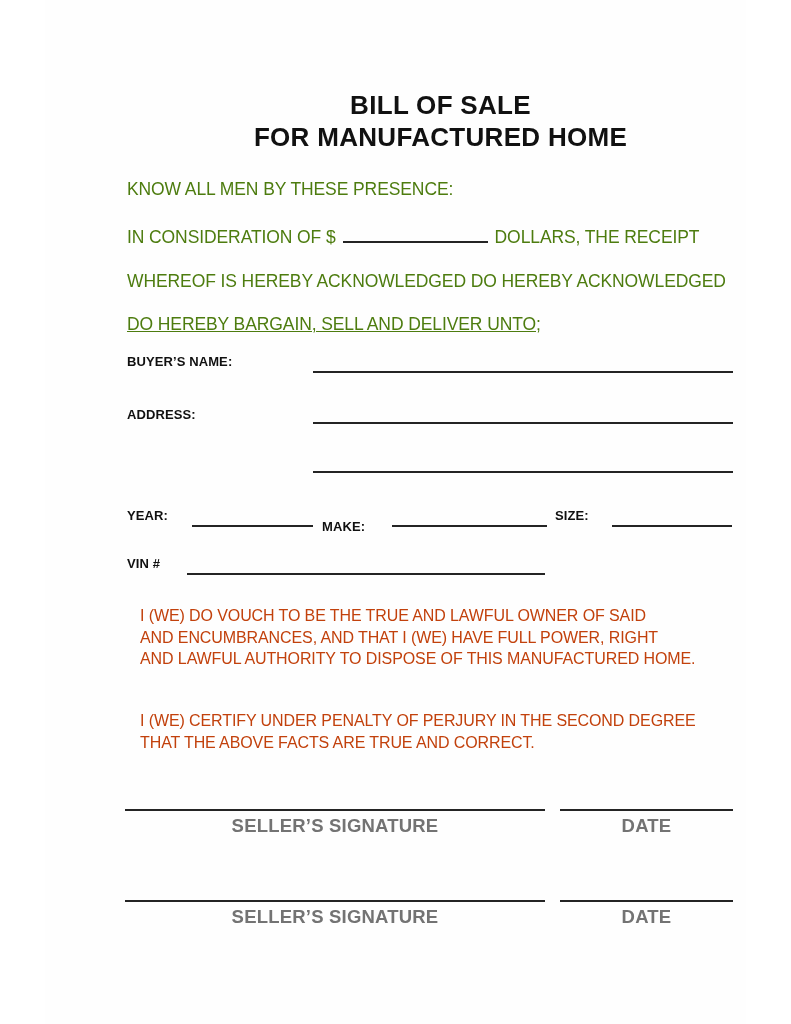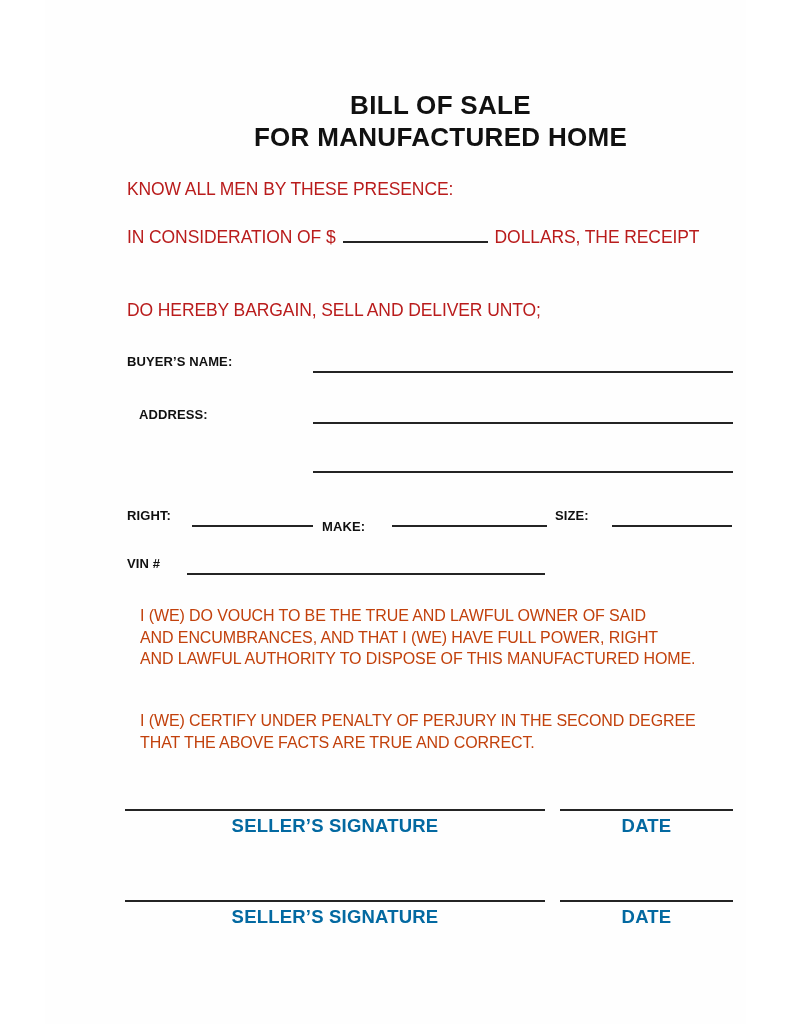--- a/index.html
+++ b/index.html
@@ -28,21 +28,21 @@
     letter-spacing: 0.3px;
     color: #111111;
     white-space: nowrap;
   }
 
   .body-line {
     left: 82px;
     font-size: 17.5px;
     letter-spacing: -0.1px;
     white-space: nowrap;
-    color: #b91c1c;
+    color: #4d7c0f;
   }
 
   .label {
     font-weight: bold;
     font-size: 13px;
     letter-spacing: 0.1px;
     color: #101010;
     white-space: nowrap;
   }
 
@@ -68,49 +68,50 @@
     letter-spacing: -0.1px;
     color: #c2410c;
   }
   .para div { white-space: nowrap; }
 
   .sig-label {
     text-align: center;
     font-weight: bold;
     font-size: 18.5px;
     letter-spacing: 0.2px;
-    color: #0369a1;
+    color: #737373;
     white-space: nowrap;
   }
 </style>
 </head>
 <body>
 
 <div class="page">
 
   <div class="abs title-line" style="top:90px;">BILL OF SALE</div>
   <div class="abs title-line" style="top:122px;">FOR MANUFACTURED HOME</div>
 
   <div class="abs body-line" style="top:179px;">KNOW ALL MEN BY THESE PRESENCE:</div>
 
   <div class="abs body-line" style="top:226px;">
     <span>IN CONSIDERATION OF $</span><span class="inline-blank" style="width:145px;"></span><span>DOLLARS, THE RECEIPT</span>
   </div>
 
+  <div class="abs body-line" style="top:271px;">WHEREOF IS HEREBY ACKNOWLEDGED DO HEREBY ACKNOWLEDGED</div>
 
-  <div class="abs body-line" style="top:300px;">DO HEREBY BARGAIN, SELL AND DELIVER UNTO;</div>
+  <div class="abs body-line" style="top:314px;text-decoration:underline;">DO HEREBY BARGAIN, SELL AND DELIVER UNTO;</div>
 
   <div class="abs label" style="left:82px; top:354px;">BUYER’S NAME:</div>
   <div class="abs rule" style="left:268px; top:371px; width:420px;"></div>
 
-  <div class="abs label" style="left:94px; top:407px;">ADDRESS:</div>
+  <div class="abs label" style="left:82px; top:407px;">ADDRESS:</div>
   <div class="abs rule" style="left:268px; top:422px; width:420px;"></div>
   <div class="abs rule" style="left:268px; top:471px; width:420px;"></div>
 
-  <div class="abs label" style="left:82px; top:508px;">RIGHT:</div>
+  <div class="abs label" style="left:82px; top:508px;">YEAR:</div>
   <div class="abs rule" style="left:147px; top:525px; width:121px;"></div>
 
   <div class="abs label" style="left:277px; top:519px;">MAKE:</div>
   <div class="abs rule" style="left:347px; top:525px; width:155px;"></div>
 
   <div class="abs label" style="left:510px; top:508px;">SIZE:</div>
   <div class="abs rule" style="left:567px; top:525px; width:120px;"></div>
 
   <div class="abs label" style="left:82px; top:556px;">VIN #</div>
   <div class="abs rule" style="left:142px; top:573px; width:358px;"></div>

